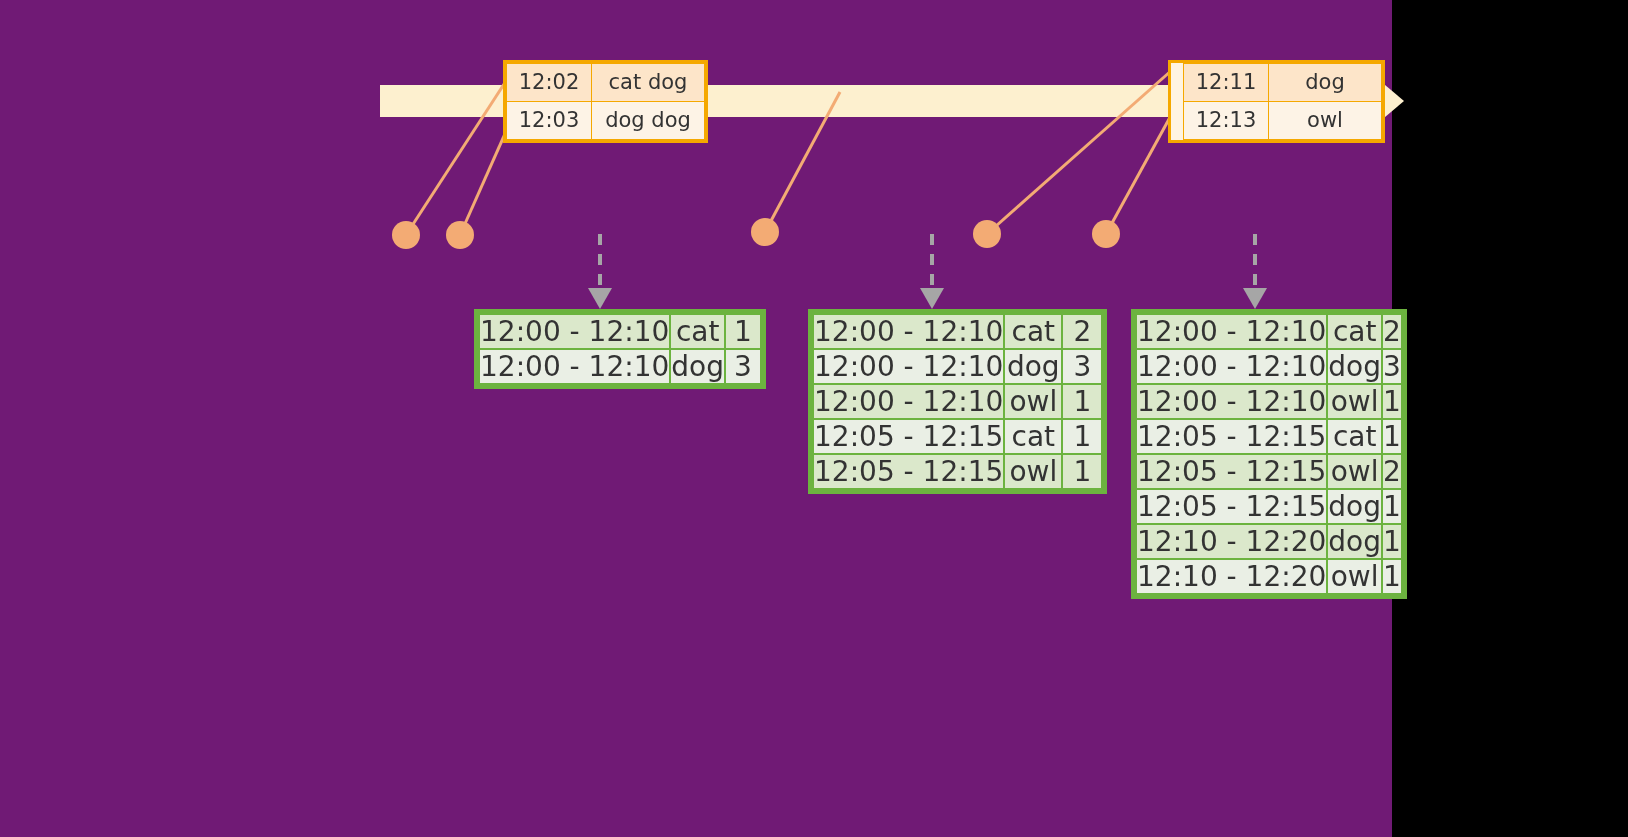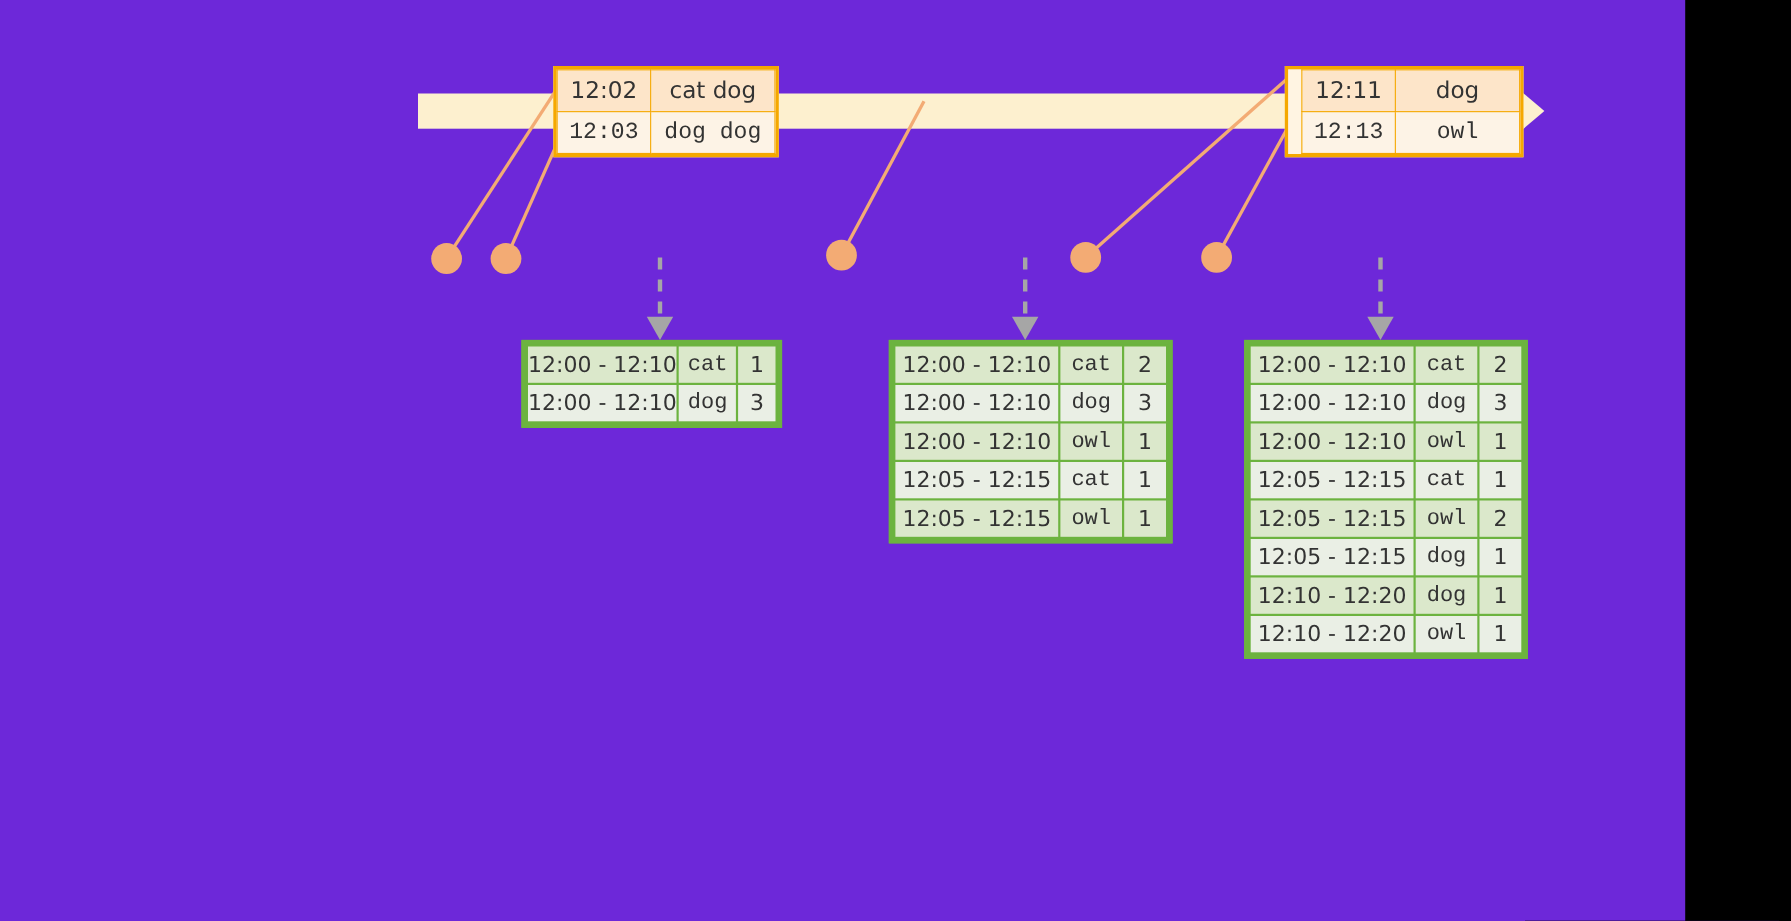--- a/index.html
+++ b/index.html
@@ -1,41 +1,41 @@
 <!DOCTYPE html>
 <html><head>
 <meta charset="utf-8">
 <style>
   html,body{margin:0;padding:0;background:#000;}
   body{width:1628px;height:837px;overflow:hidden;font-family:"DejaVu Sans",sans-serif;}
-  #stage{position:relative;width:1532px;height:837px;background:#6d28d9;}
+  #stage{position:relative;width:1392px;height:837px;background:#701a75;}
   svg.layer{position:absolute;left:0;top:0;width:1628px;height:837px;pointer-events:none;}
 
   
   .evt-table{position:absolute;border:3px solid #f5a800;background:#fff4e2;
              border-collapse:collapse;}
   .evt-table table{border-collapse:collapse;}
   .evt-table td{border:1px solid #f5a800;font-size:21px;color:#333;
                 text-align:center;padding:0;height:37px;line-height:37px;
                 font-family:"DejaVu Sans",sans-serif;white-space:nowrap;}
   .evt-table tr.shade td{background:#fde5c9;}
-  .evt-table tr.plain td{background:#fdf3e6;font-family:Liberation Mono, monospace;}
+  .evt-table tr.plain td{background:#fdf3e6;}
   td.c-time{width:84px;}
   td.c-words{width:112px;}
 
   
   .res-table{position:absolute;border:4px solid #6cb33f;background:#6cb33f;}
   .res-table table{border-collapse:separate;border-spacing:2px;}
-  .res-table td{font-size:20px;color:#333;text-align:center;padding:0;
+  .res-table td{font-size:28px;color:#333;text-align:center;padding:0;
                 height:33px;line-height:33px;white-space:nowrap;
                 font-family:"DejaVu Sans",sans-serif;}
   .res-table tr.shade td{background:#dbe8cb;}
   .res-table tr.plain td{background:#eaefe5;}
   td.r-range{width:148px;}
-  td.r-word{width:56px;font-family:Liberation Mono, monospace;}
+  td.r-word{width:56px;}
   td.r-count{width:38px;}
   .res-table.narrow td.r-range{width:130px;}
   .res-table.narrow td.r-word{width:52px;}
   .res-table.narrow td.r-count{width:34px;}
 </style>
 </head>
 <body>
 
 <div id="stage">
 

